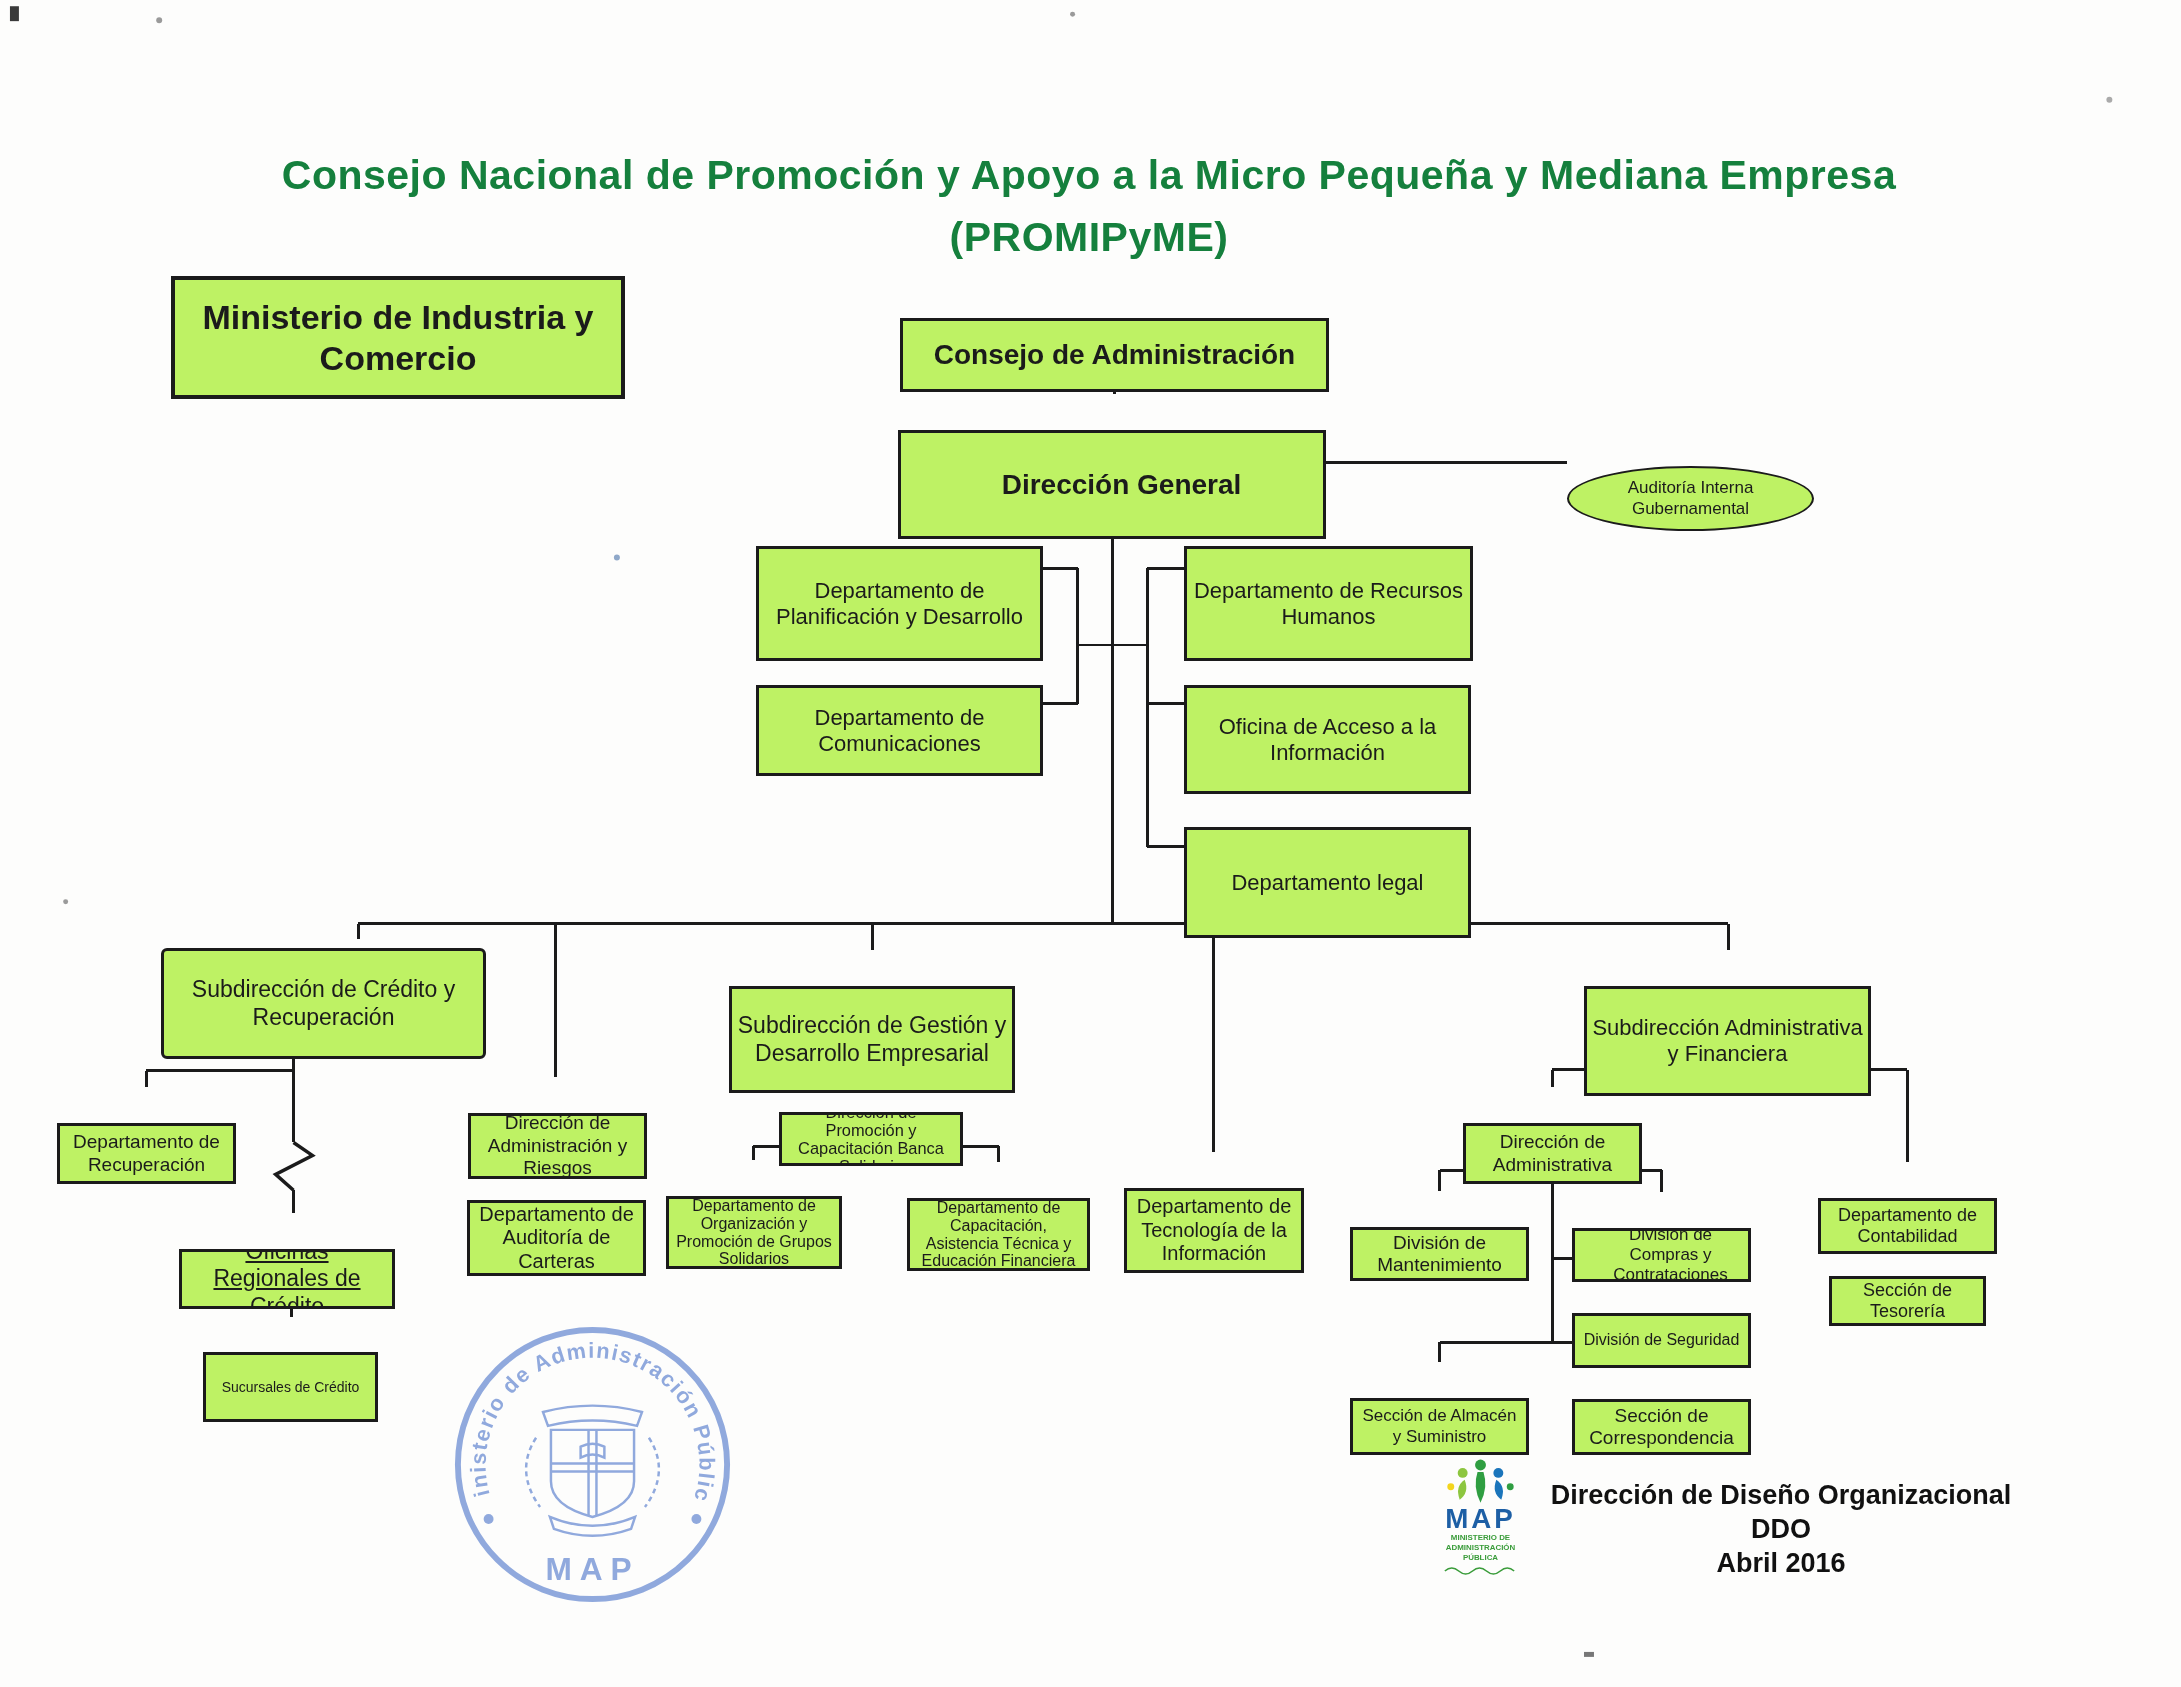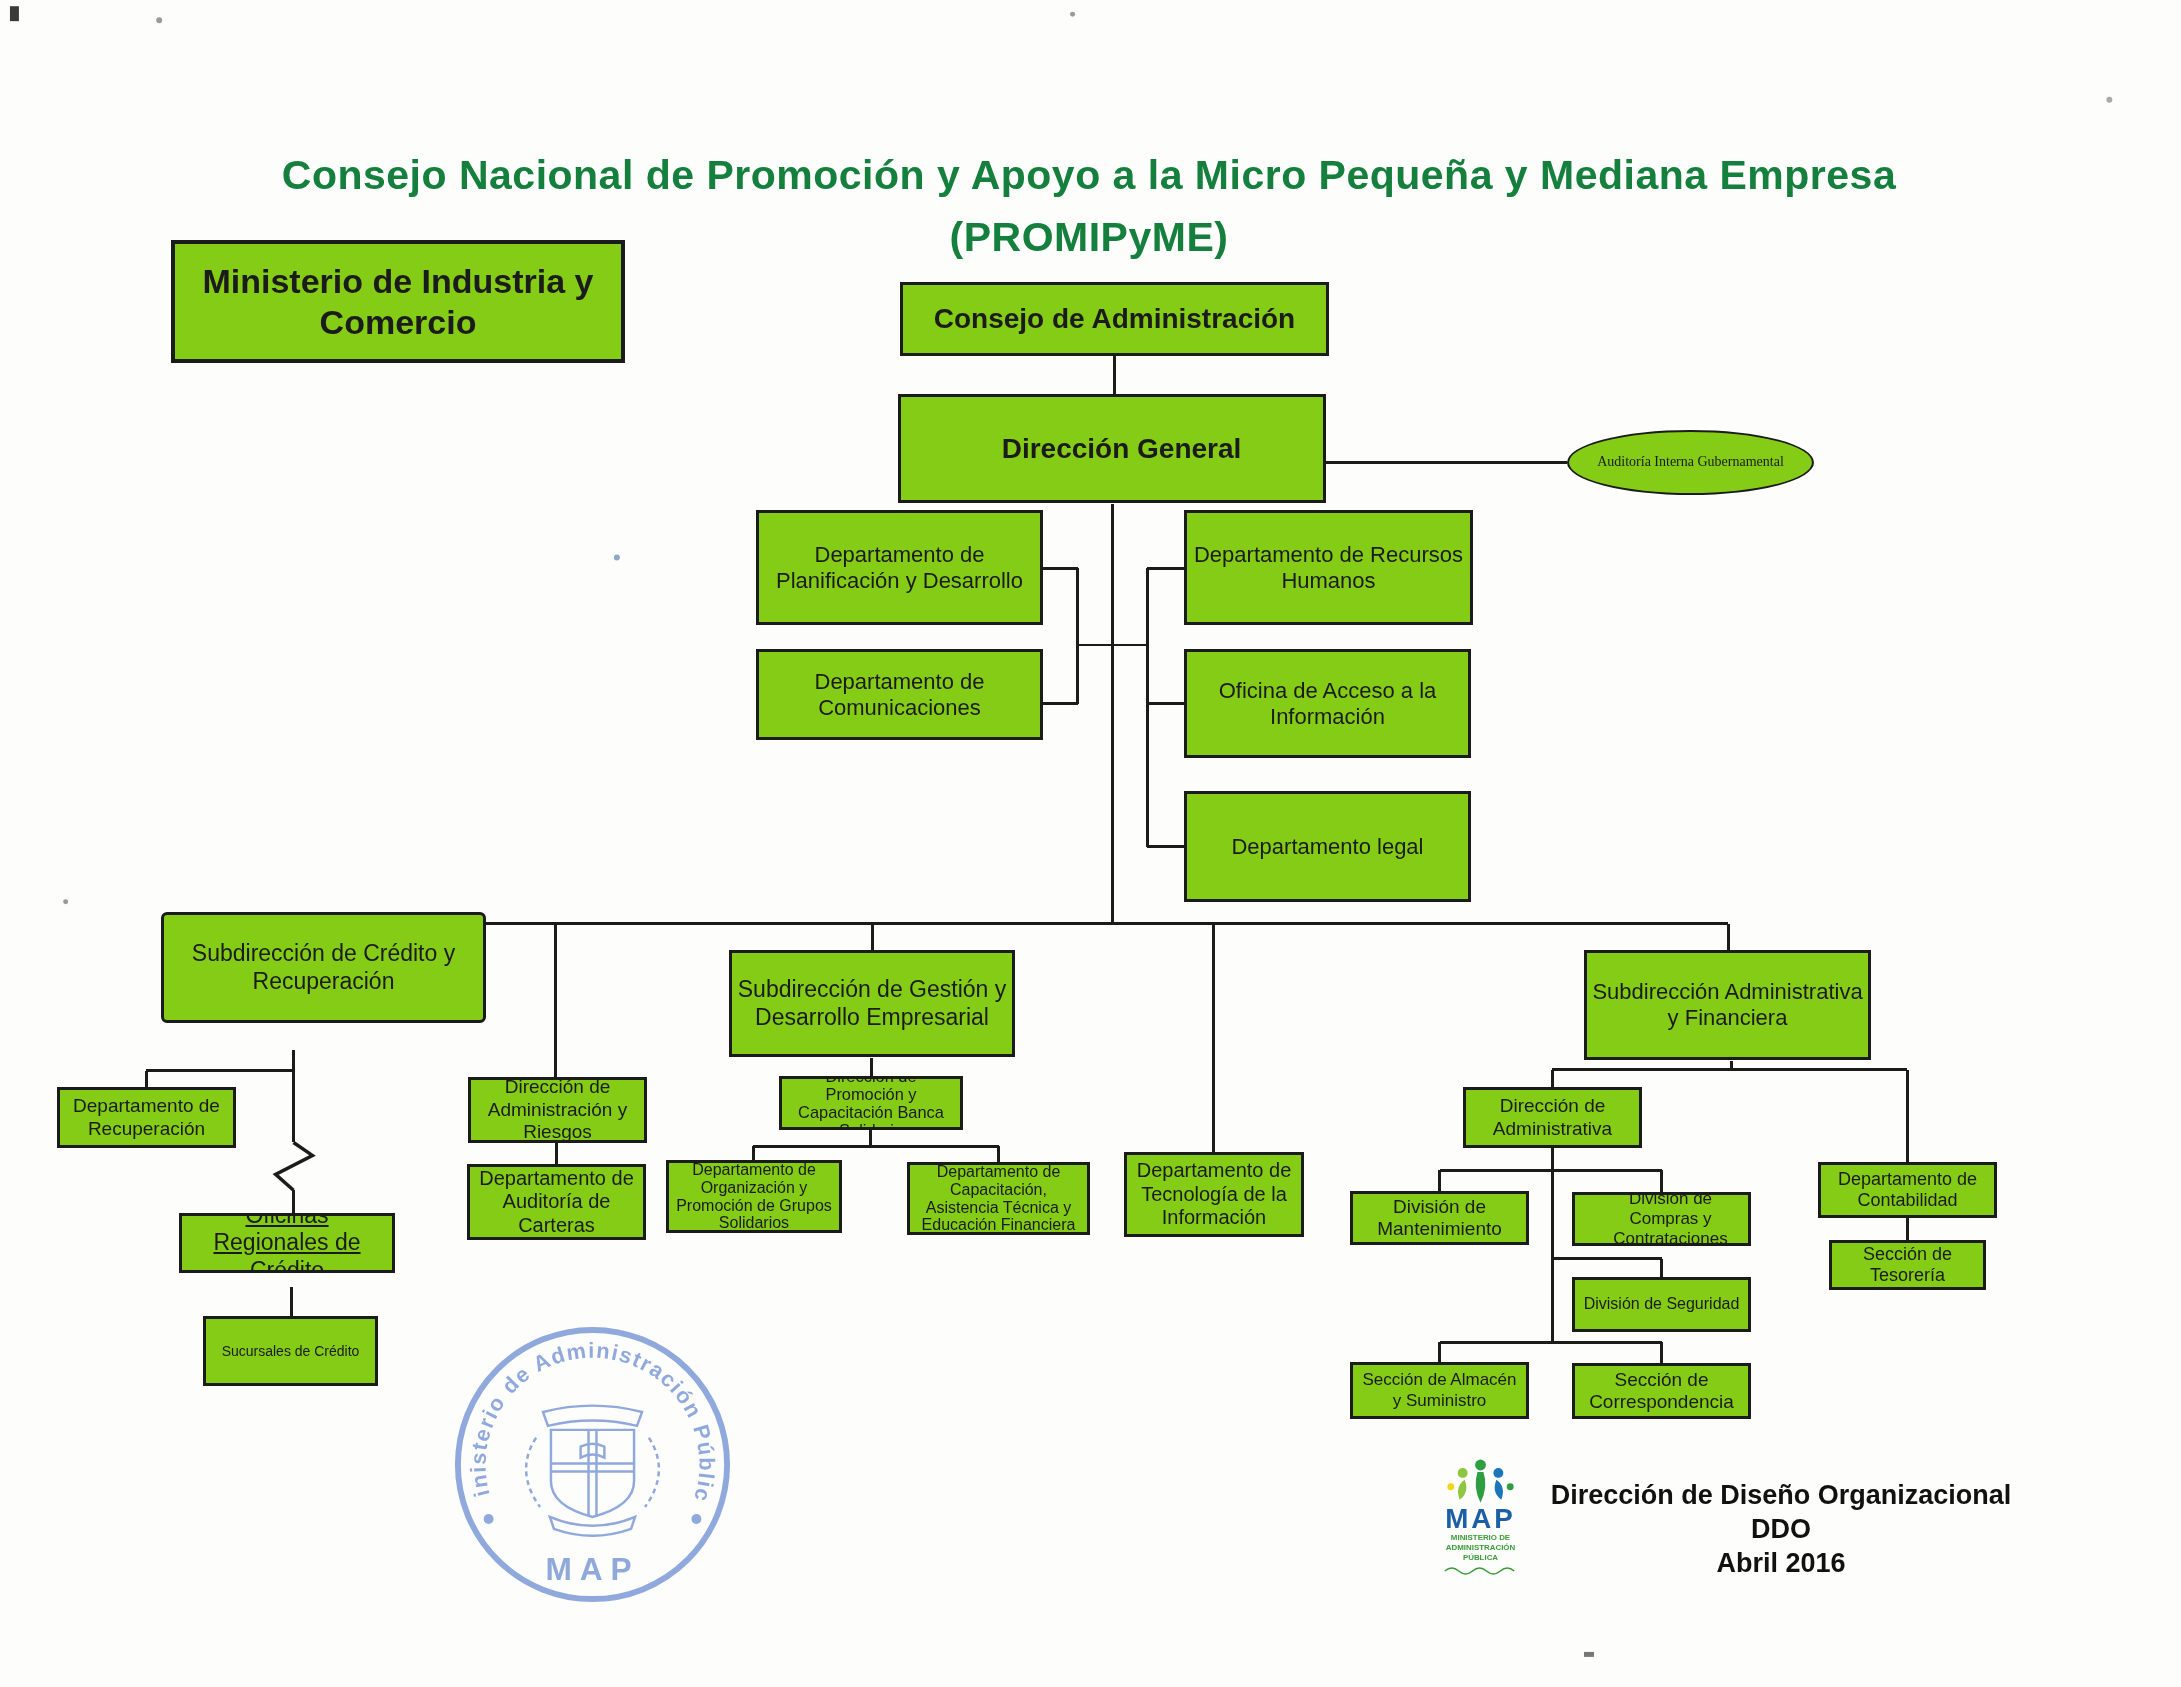--- a/index.html
+++ b/index.html
@@ -2,28 +2,28 @@
 <html><head>
 <meta charset="utf-8">
 <style>
   html,body{margin:0;padding:0;background:#ffffff;}
   .canvas{
     position:relative;width:2181px;height:1688px;background:#fdfdfc;
     font-family:"Liberation Sans","DejaVu Sans",sans-serif;color:#1b1b1b;overflow:hidden;
   }
   .title{position:absolute;left:119px;top:145px;width:1940px;text-align:center;
     font-weight:bold;font-size:41px;line-height:1.5;letter-spacing:0.5px;color:#15803d;}
-  .box{position:absolute;border:3px solid #1b1b1b;background:#84cc16;box-sizing:border-box;
+  .box{position:absolute;border:3px solid #1b1b1b;background:#bef264;box-sizing:border-box;
     display:flex;align-items:center;justify-content:center;text-align:center;
-    line-height:1.18;padding:2px 5px;overflow:hidden;}
+    line-height:1.18;padding:2px 5px;overflow:hidden;margin-top:36px;}
   
   #b-ministerio{left:171px;top:240px;width:454px;height:123px;border-width:4px;font-weight:bold;font-size:34px;}
   #b-consejo{left:900px;top:282px;width:429px;height:74px;font-weight:bold;font-size:28px;}
   #b-dirgeneral{left:898px;top:394px;width:428px;height:109px;font-weight:bold;font-size:28px;padding-left:24px;}
-  #b-auditoria{left:1567px;top:430px;width:247px;height:65px;border-radius:50%;border-width:2px;font-size:14px;font-family:Liberation Serif, serif;}
+  #b-auditoria{left:1567px;top:430px;width:247px;height:65px;border-radius:50%;border-width:2px;font-size:17px;}
   #b-planificacion{left:756px;top:510px;width:287px;height:115px;font-size:22px;}
   #b-comunicaciones{left:756px;top:649px;width:287px;height:91px;font-size:22px;}
   #b-rrhh{left:1184px;top:510px;width:289px;height:115px;font-size:22px;}
   #b-acceso{left:1184px;top:649px;width:287px;height:109px;font-size:22px;}
   #b-legal{left:1184px;top:791px;width:287px;height:111px;font-size:22px;}
   #b-subcredito{left:161px;top:912px;width:325px;height:111px;font-size:23px;border-radius:6px;}
   #b-subgestion{left:729px;top:950px;width:286px;height:107px;font-size:23px;}
   #b-subadmin{left:1584px;top:950px;width:287px;height:110px;font-size:22px;}
   #b-recuperacion{left:57px;top:1087px;width:179px;height:61px;font-size:19px;}
   #b-riesgos{left:468px;top:1077px;width:179px;height:66px;font-size:19px;}

